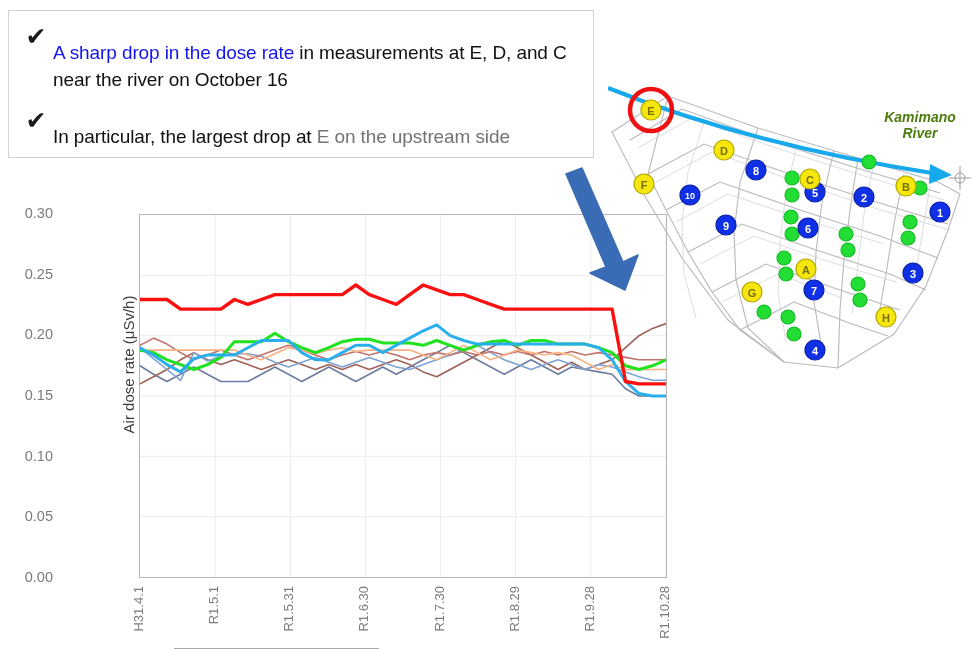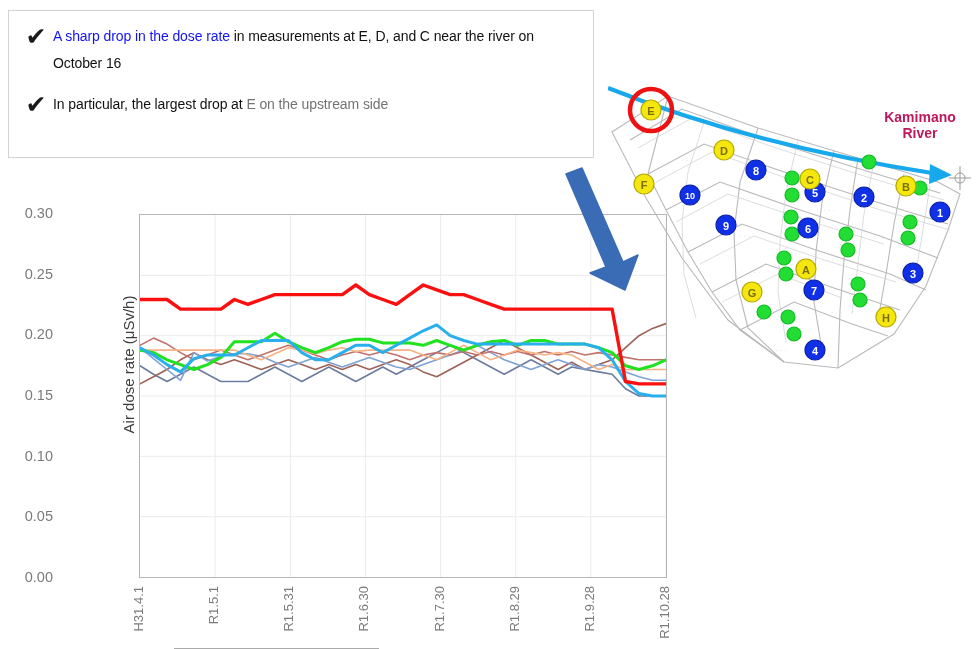--- a/index.html
+++ b/index.html
@@ -32,24 +32,25 @@
   .check {
     flex: 0 0 auto;
     width: 34px;
     font-size: 25px;
     line-height: 28px;
     color: #1a1a1a;
     text-align: center;
     font-family: "DejaVu Sans", sans-serif;
   }
   .bullet-text {
-    font-size: 14px;
+    font-size: 19px;
     line-height: 27px;
     color: #111111;
     letter-spacing: -0.1px;
+    margin-top: 16px;
   }
   .em-blue { color: #1414ee; }
   .em-red  { color: #737373; }
 
   
   #chart {
     position: absolute;
     left: 46px; top: 196px;
     width: 630px; height: 400px;
   }
@@ -147,21 +148,22 @@
     dominant-baseline: central;
   }
   #river-label {
     position: absolute;
     left: 257px; top: 47px;
     width: 110px;
     text-align: center;
     font-size: 14px;
     font-weight: bold;
     line-height: 16px;
-    color: #be185d;
+    color: #4d7c0f;
+    font-style: italic;
   }
 </style>
 </head>
 <body>
 
 <div id="callout">
   <div class="bullet-row">
     <div class="check">✔</div>
     <div class="bullet-text">
       <span class="em-blue">A sharp drop in the dose rate</span><span> in measurements at E, D, and C near the river on October 16</span>

